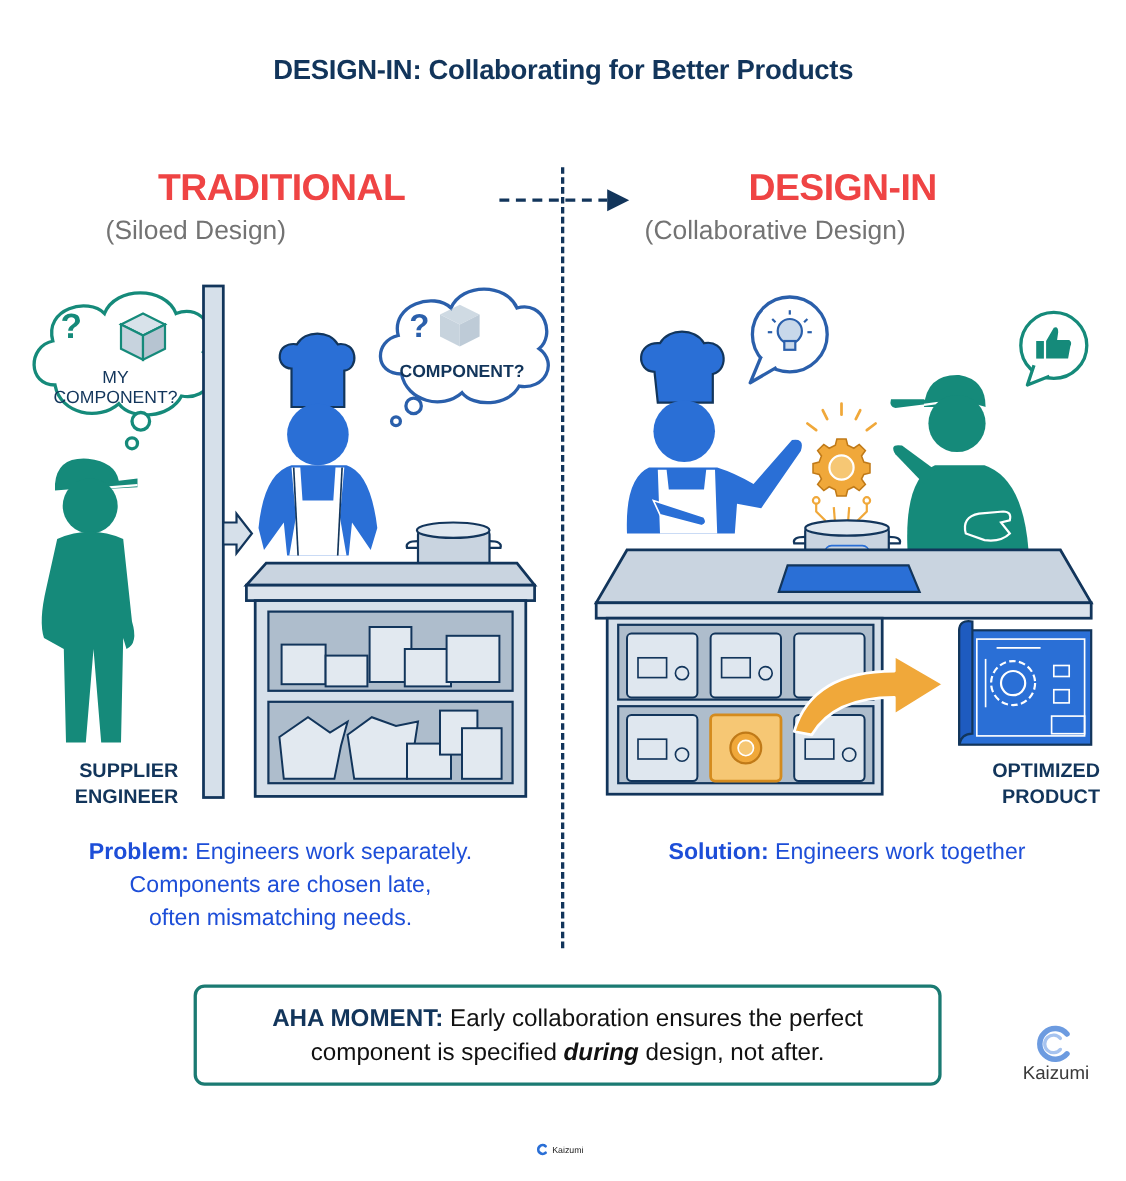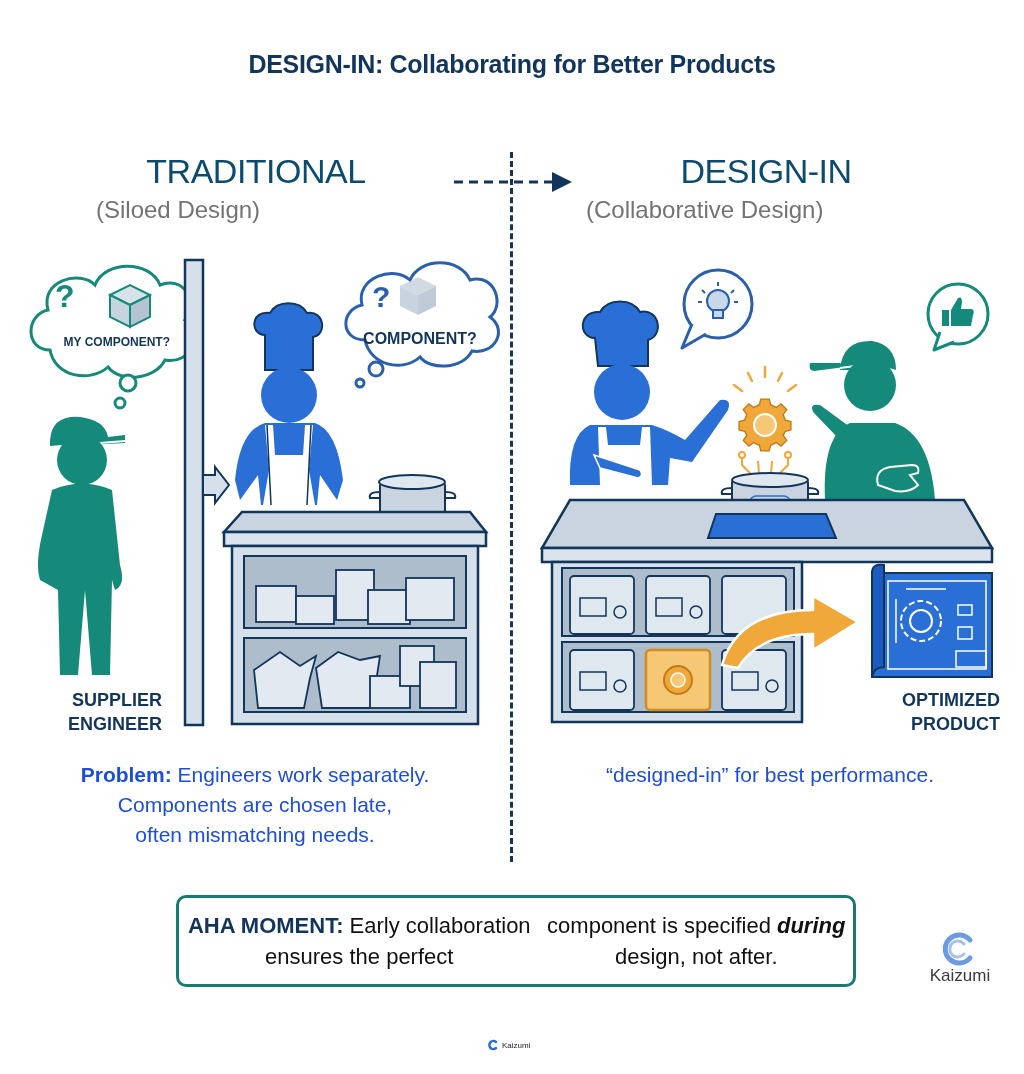--- a/index.html
+++ b/index.html
@@ -1,25 +1,25 @@
 <!DOCTYPE html>
 <html><head>
 <meta charset="utf-8">
 <style>
   * { box-sizing: border-box; margin: 0; padding: 0; }
   html, body { width: 1024px; height: 1074px; background: #ffffff; overflow: hidden; }
   body { position: relative; font-family: "Liberation Sans", "DejaVu Sans", sans-serif; color: #111; }
   .abs { position: absolute; }
   .title { left: 0; top: 50px; width: 1024px; text-align: center; font-size: 25px; font-weight: bold; color: #12355b; letter-spacing: -0.3px; }
-  .col-head { font-size: 34px; font-weight: normal; color: #0c4a6e; text-align: center; letter-spacing: -0.5px; }
+  .col-head { font-size: 34px; font-weight: bold; color: #ef4444; text-align: center; letter-spacing: -0.5px; }
   .col-sub { font-size: 24px; color: #737373; }
   .label { font-size: 18px; font-weight: bold; color: #12355b; text-align: right; line-height: 24px; }
   .body-text { font-size: 21px; line-height: 30px; text-align: center; color: #1d4ed8; }
   .body-text b { font-weight: bold; }
-  .aha-box { left: 176px; top: 895px; width: 680px; height: 92px; border: 3px solid #1a7a72; border-radius: 10px; display: flex; flex-direction: row; align-items: center; justify-content: center; font-size: 22px; line-height: 31px; text-align: center; }
+  .aha-box { left: 176px; top: 895px; width: 680px; height: 92px; border: 3px solid #1a7a72; border-radius: 10px; display: flex; flex-direction: column; align-items: center; justify-content: center; font-size: 22px; line-height: 31px; text-align: center; }
   .aha-box .aha-label { font-weight: bold; color: #12355b; }
   .divider { left: 510px; top: 152px; width: 0; height: 710px; border-left: 3px dashed #12355b; }
   svg { position: absolute; overflow: visible; }
   .brand-text { font-size: 17px; color: #3a3a3a; text-align: center; }
   .footer-brand { left: 488px; top: 1040px; display: flex; align-items: center; gap: 4px; font-size: 8px; color: #222; }
 </style>
 </head>
 <body>
 
 <div class="abs title">DESIGN-IN: Collaborating for Better Products</div>
@@ -40,21 +40,21 @@
   <circle cx="108" cy="128" r="8" fill="#fff" stroke="#158a7a" stroke-width="3"></circle>
   <circle cx="100" cy="148" r="5" fill="#fff" stroke="#158a7a" stroke-width="3"></circle>
 
   <g transform="translate(90,30)">
     <polygon points="0,10 20,0 40,10 20,20" fill="#d8e2ea" stroke="#158a7a" stroke-width="2"></polygon>
     <polygon points="0,10 20,20 20,42 0,32" fill="#c7d3de" stroke="#158a7a" stroke-width="2"></polygon>
     <polygon points="20,20 40,10 40,32 20,42" fill="#b6c4d1" stroke="#158a7a" stroke-width="2"></polygon>
   </g>
 </svg>
 <div class="abs" style="left:55px;top:278px;font-size:32px;font-weight:bold;color:#158a7a;">?</div>
-<div class="abs" style="left:40px;top:335px;width:130px;font-size:12px;font-weight:bold;color:#12355b;text-align:right;">MY COMPONENT?</div>
+<div class="abs" style="left:40px;top:335px;width:130px;font-size:16px;font-weight:normal;color:#12355b;text-align:center;">MY COMPONENT?</div>
 
 <svg style="left:30px;top:415px;" width="110" height="270">
   <path d="M20,25 Q22,0 50,2 Q75,5 78,22 L95,20 L95,28 L20,32 Z" fill="#158a7a"></path>
   <line x1="20" y1="32" x2="95" y2="26" stroke="#fff" stroke-width="2"></line>
   <circle cx="52" cy="45" r="25" fill="#158a7a"></circle>
   <path d="M22,75 Q52,62 82,75 L90,150 Q96,170 85,175 L82,165 L80,260 L62,260 L55,175 L48,260 L30,260 L28,175 L10,165 Q5,150 12,120 Z" fill="#158a7a"></path>
 </svg>
 <div class="abs label" style="left:32px;top:688px;width:130px;">SUPPLIER</div>
 <div class="abs label" style="left:32px;top:712px;width:130px;">ENGINEER</div>
 
@@ -242,21 +242,21 @@
       <line x1="30" y1="36" x2="30" y2="80"></line>
     <rect x="92" y="42" width="14" height="10"></rect>
       <rect x="92" y="64" width="14" height="12"></rect>
     <rect x="90" y="88" width="30" height="16"></rect>
   </g>
 </svg>
 <div class="abs label" style="left:860px;top:688px;width:140px;">OPTIMIZED</div>
 <div class="abs label" style="left:860px;top:712px;width:140px;">PRODUCT</div>
 
 <div class="abs body-text" style="left:530px;top:760px;width:480px;">
-  <div>“designed-in” for best performance.</div>
+  <div><b>Solution:</b><span> Engineers work together</span></div>
 </div>
 
 <div class="abs aha-box">
   <div><span class="aha-label">AHA MOMENT:</span><span> Early collaboration ensures the perfect</span></div>
   <div><span>component is specified </span><b><i>during</i></b><span> design, not after.</span></div>
 </div>
 
 <svg style="left:942px;top:932px;" width="34" height="34">
   <path d="M28,8 A14,14 0 1 0 28,26" fill="none" stroke="#6c9be0" stroke-width="5" stroke-linecap="round"></path>
   <path d="M22,12 A8,8 0 1 0 22,22" fill="none" stroke="#a6c3ef" stroke-width="3" stroke-linecap="round"></path>

